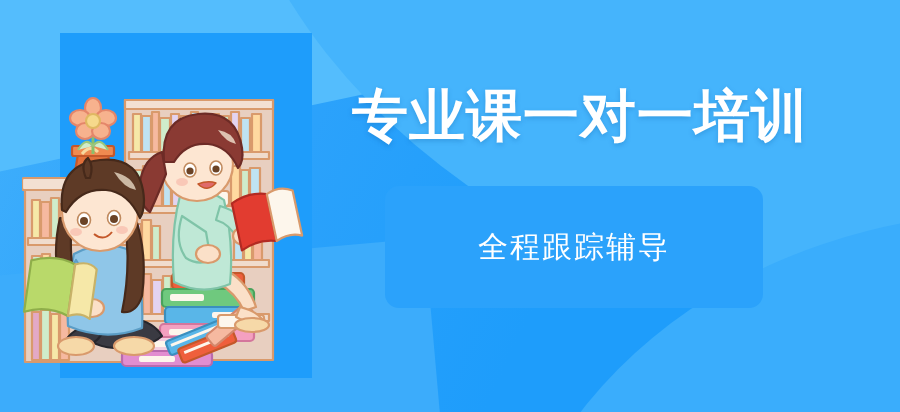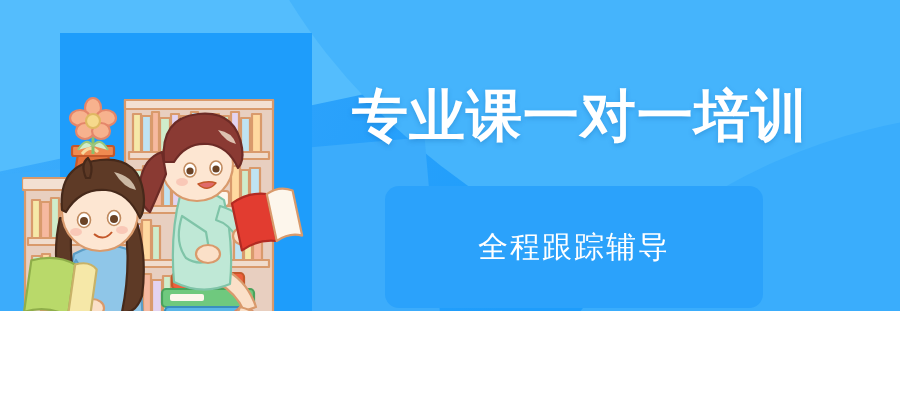--- a/index.html
+++ b/index.html
@@ -1,19 +1,19 @@
 <!DOCTYPE html>
 <html><head>
 <meta charset="utf-8">
 <title>Banner</title>
 <style>
   html,body{margin:0;padding:0;background:#fff;}
   #banner{
     position:relative;
-    width:900px;height:311px;
+    width:900px;height:412px;
     overflow:hidden;
     font-family:"Liberation Sans","DejaVu Sans",sans-serif;
     background:#1e9dfb;
   }
   
   .bg-base{
     position:absolute;inset:0;
     background:linear-gradient(115deg,#41b0fc 0%,#2ea3fb 28%,#1e9dfb 62%,#1e9dfb 100%);
   }
   .bg-light-diag{

